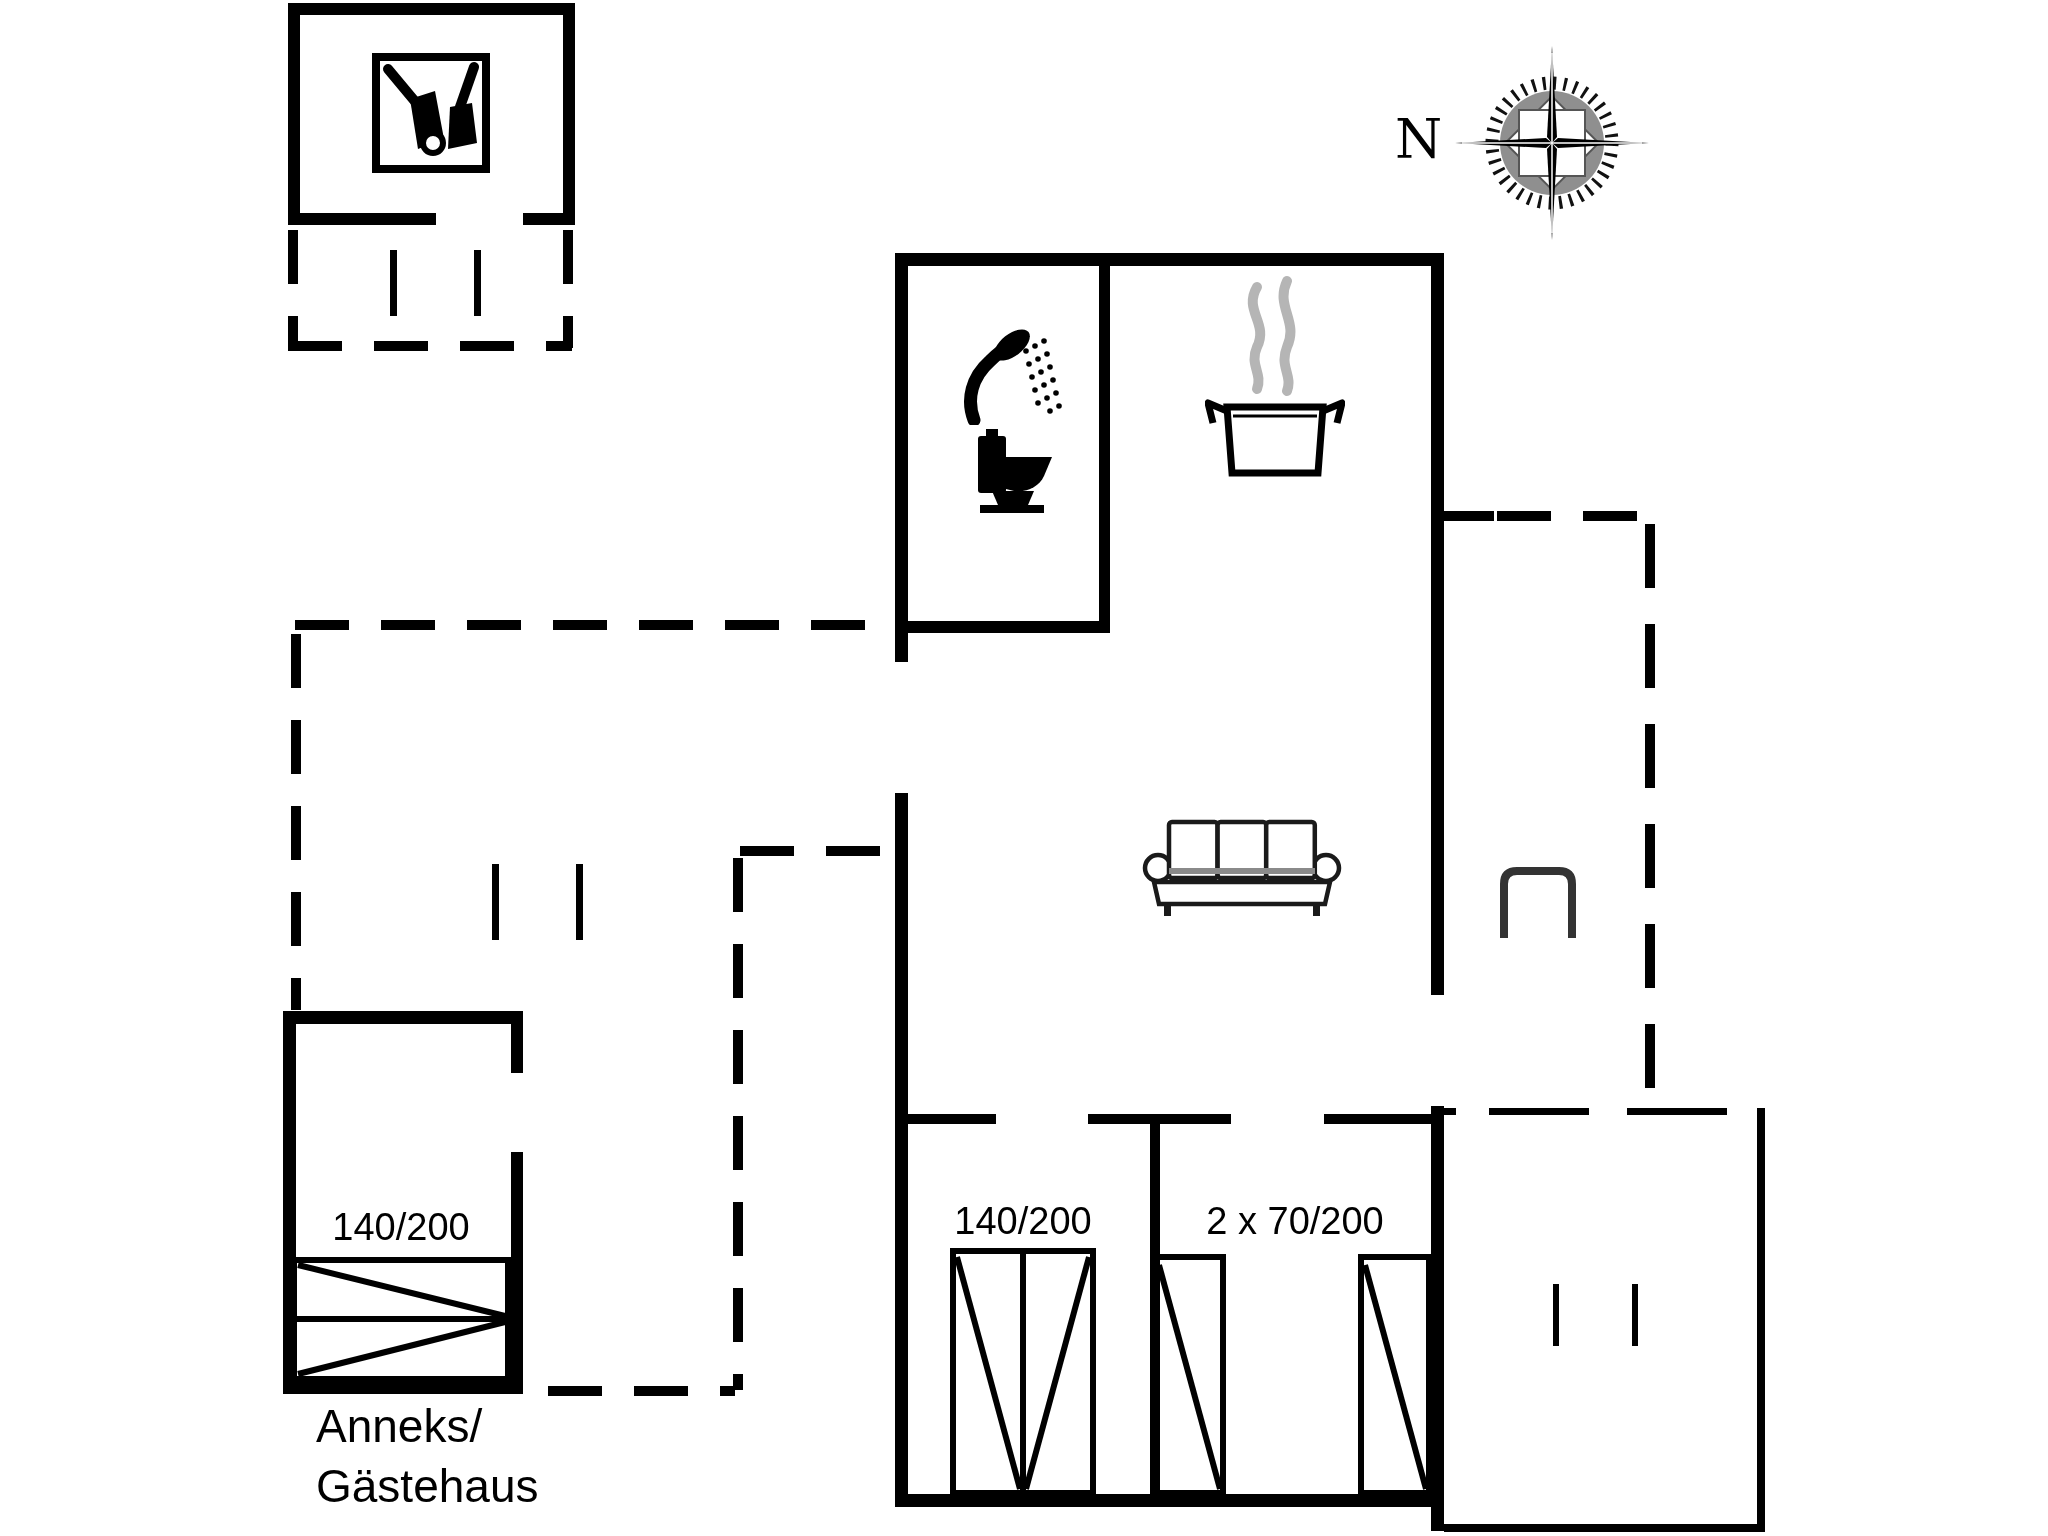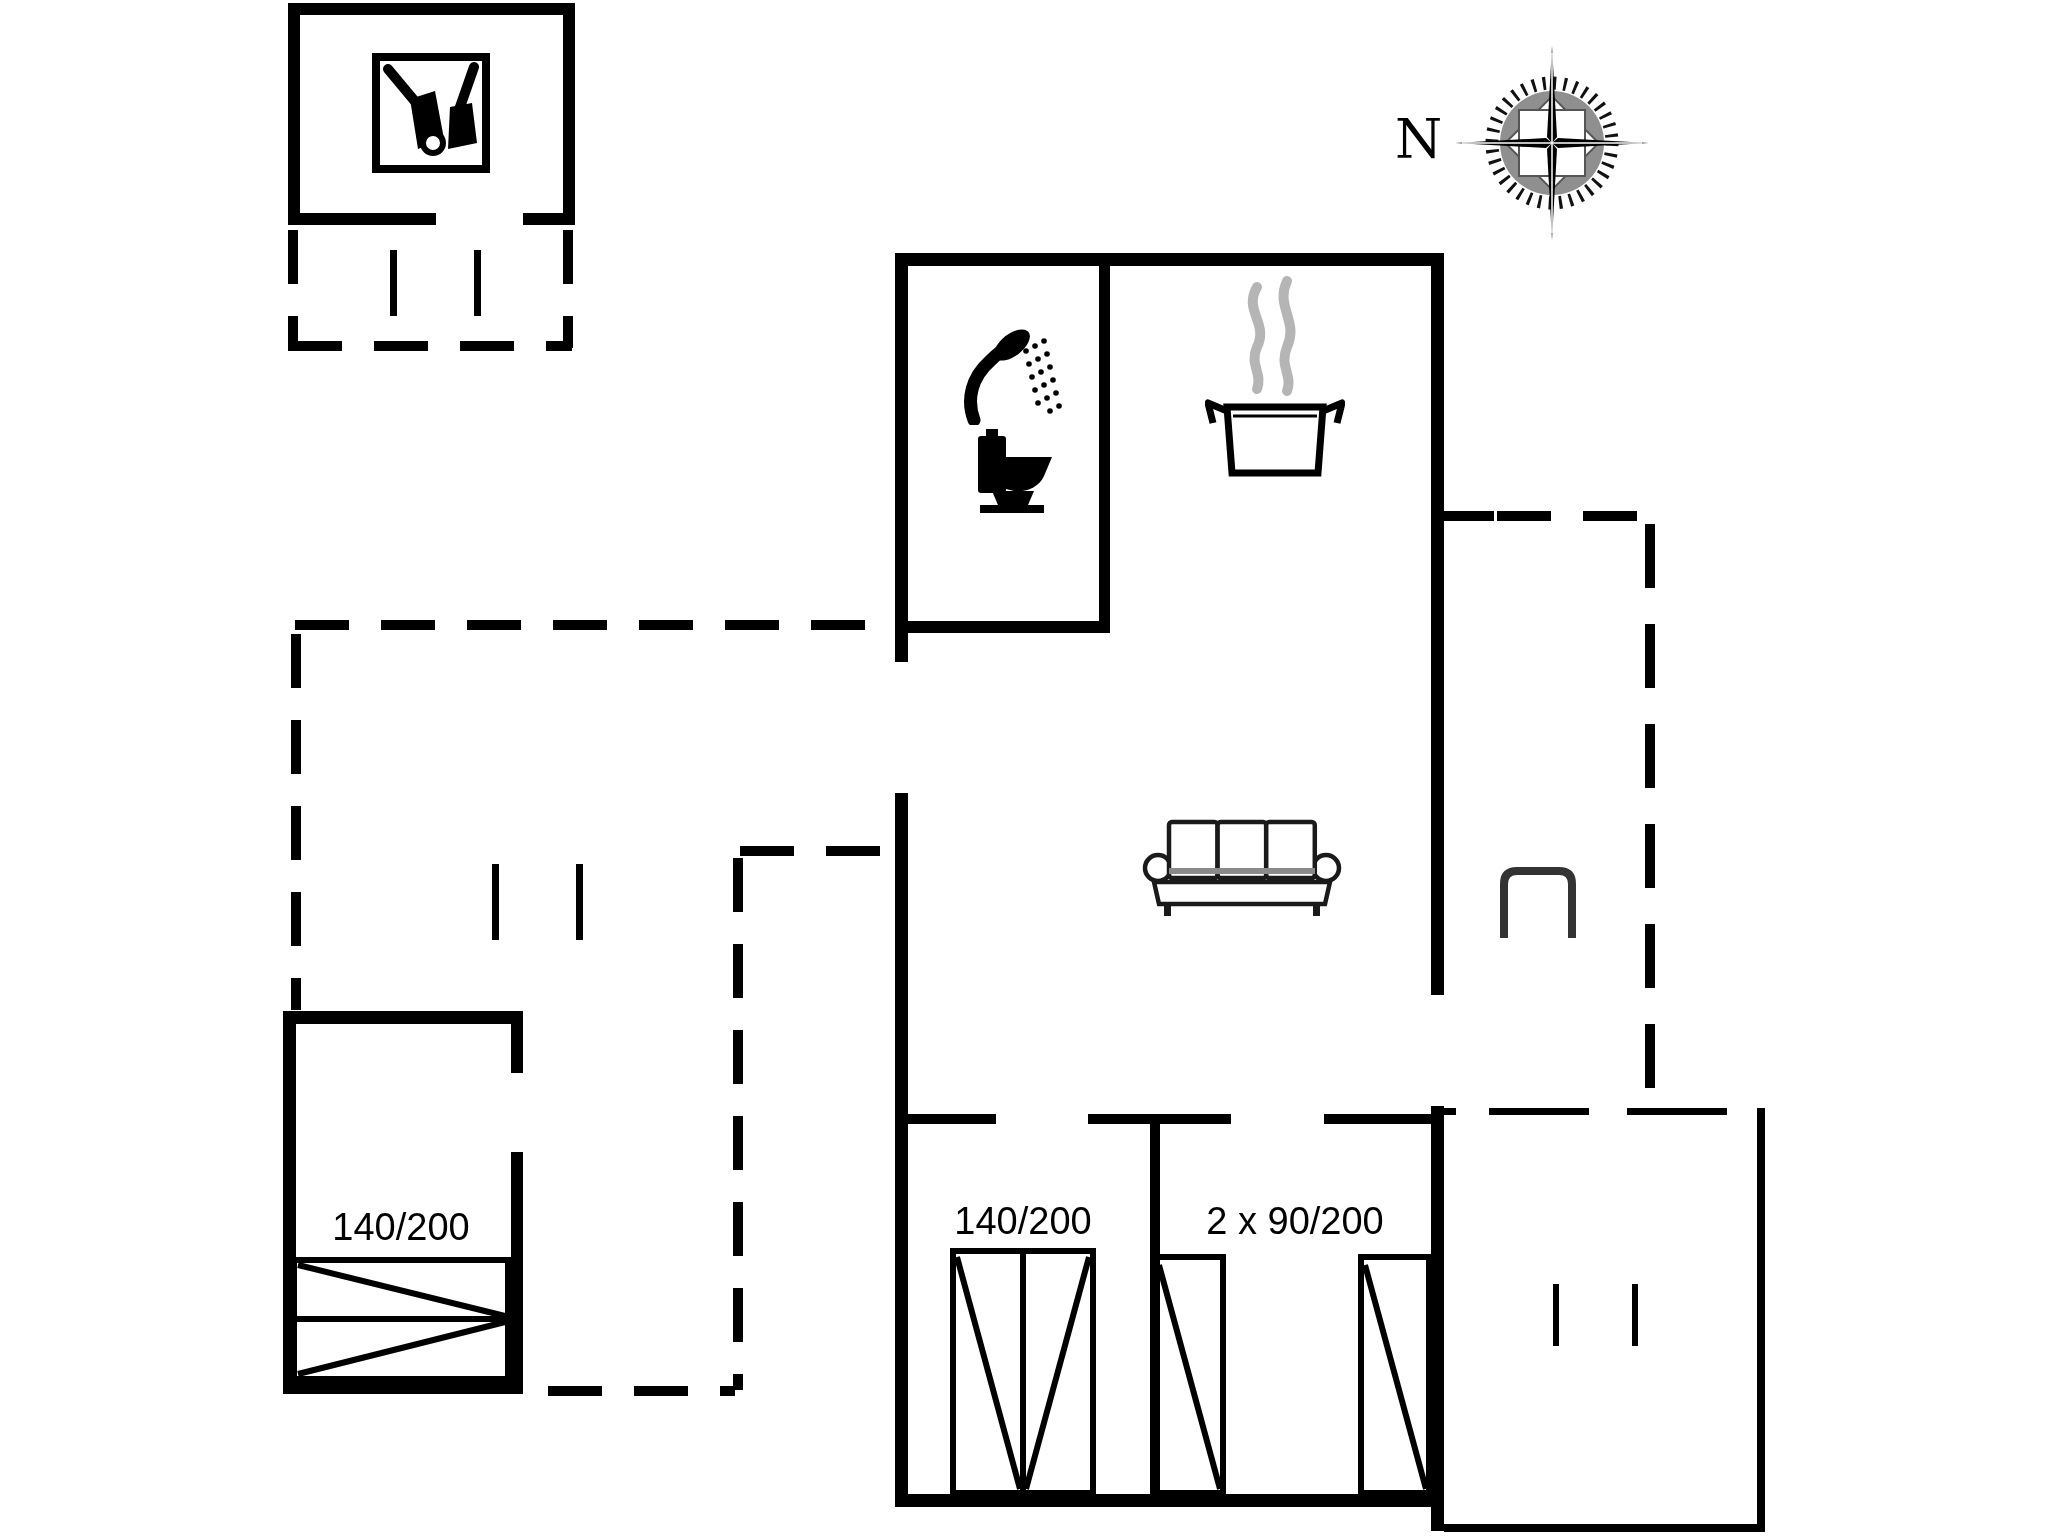--- a/index.html
+++ b/index.html
@@ -135,21 +135,21 @@
     <rect x="22" y="88" width="7" height="12" fill="#1a1a1a"></rect>
     <rect x="171" y="88" width="7" height="12" fill="#1a1a1a"></rect>
   </svg>
 
   <div class="w" style="left:908px;top:1114px;width:88px;height:10px"></div>
   <div class="w" style="left:1088px;top:1114px;width:143px;height:10px"></div>
   <div class="w" style="left:1324px;top:1114px;width:107px;height:10px"></div>
   <div class="w" style="left:1150px;top:1114px;width:10px;height:380px"></div>
 
   <span class="lbl" style="left:950px;top:1200px;width:146px">140/200</span>
-  <span class="lbl" style="left:1158px;top:1200px;width:274px">2 x 90/200</span>
+  <span class="lbl" style="left:1158px;top:1200px;width:274px">2 x 70/200</span>
 
   <svg class="abs" style="left:950px;top:1248px" width="146" height="248" viewBox="0 0 146 248">
     <g fill="none" stroke="#000" stroke-width="6">
       <rect x="3" y="3" width="140" height="242"></rect>
       <line x1="73" y1="3" x2="73" y2="245"></line>
       <line x1="7" y1="9" x2="70" y2="241"></line>
       <line x1="139" y1="9" x2="76" y2="241"></line>
     </g>
   </svg>
   <svg class="abs" style="left:1152px;top:1254px" width="74" height="242" viewBox="0 0 74 242">
@@ -197,14 +197,18 @@
   <span class="lbl" style="left:291px;top:1206px;width:220px">140/200</span>
   <svg class="abs" style="left:291px;top:1257px" width="220" height="125" viewBox="0 0 220 125">
     <g fill="none" stroke="#000" stroke-width="6">
       <rect x="3" y="3" width="214" height="119"></rect>
       <line x1="3" y1="62" x2="217" y2="62"></line>
       <line x1="7" y1="8" x2="214" y2="59"></line>
       <line x1="7" y1="117" x2="214" y2="65"></line>
     </g>
   </svg>
 
+  <div class="annexname" style="left:316px;top:1396px">
+    <div>Anneks/</div>
+    <div>Gästehaus</div>
+  </div>
 
 </div>
 
 </body></html>

